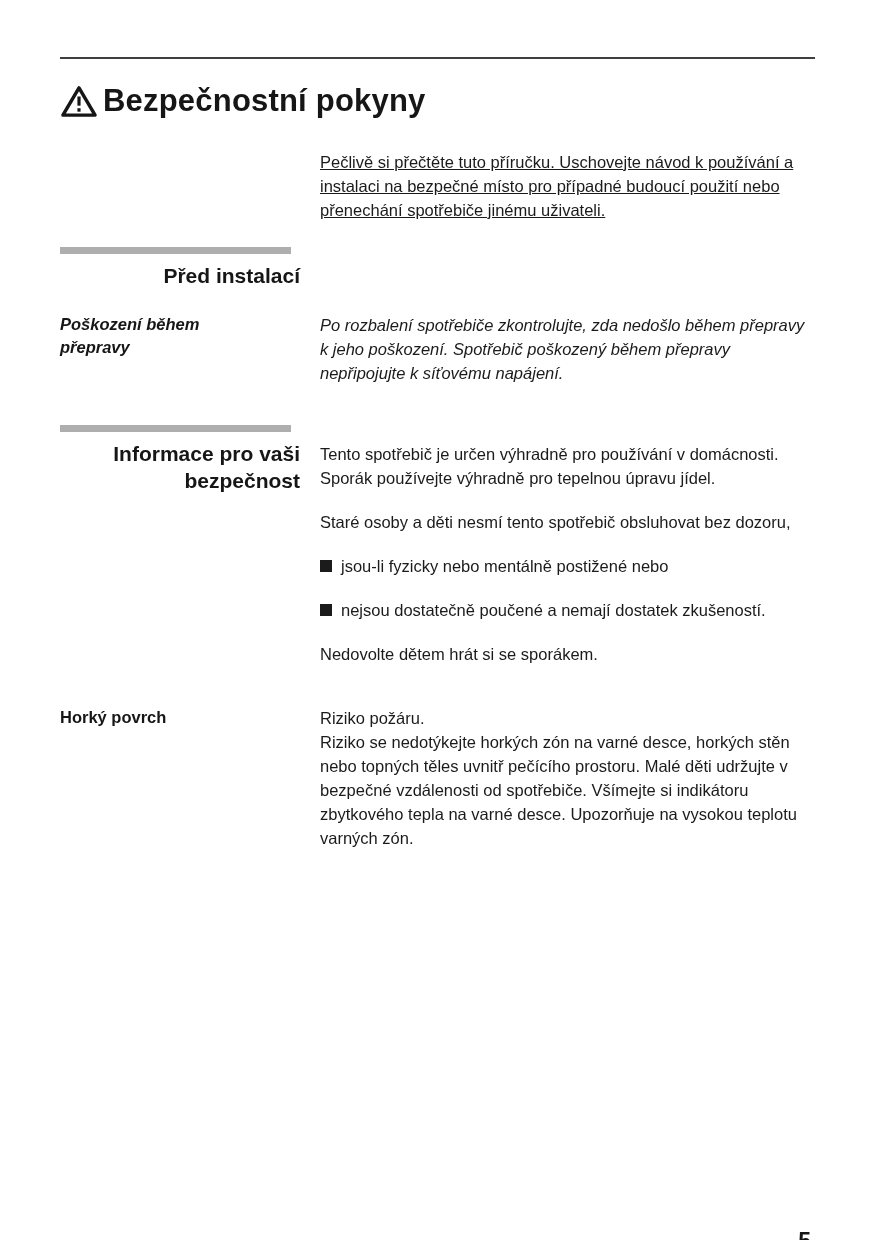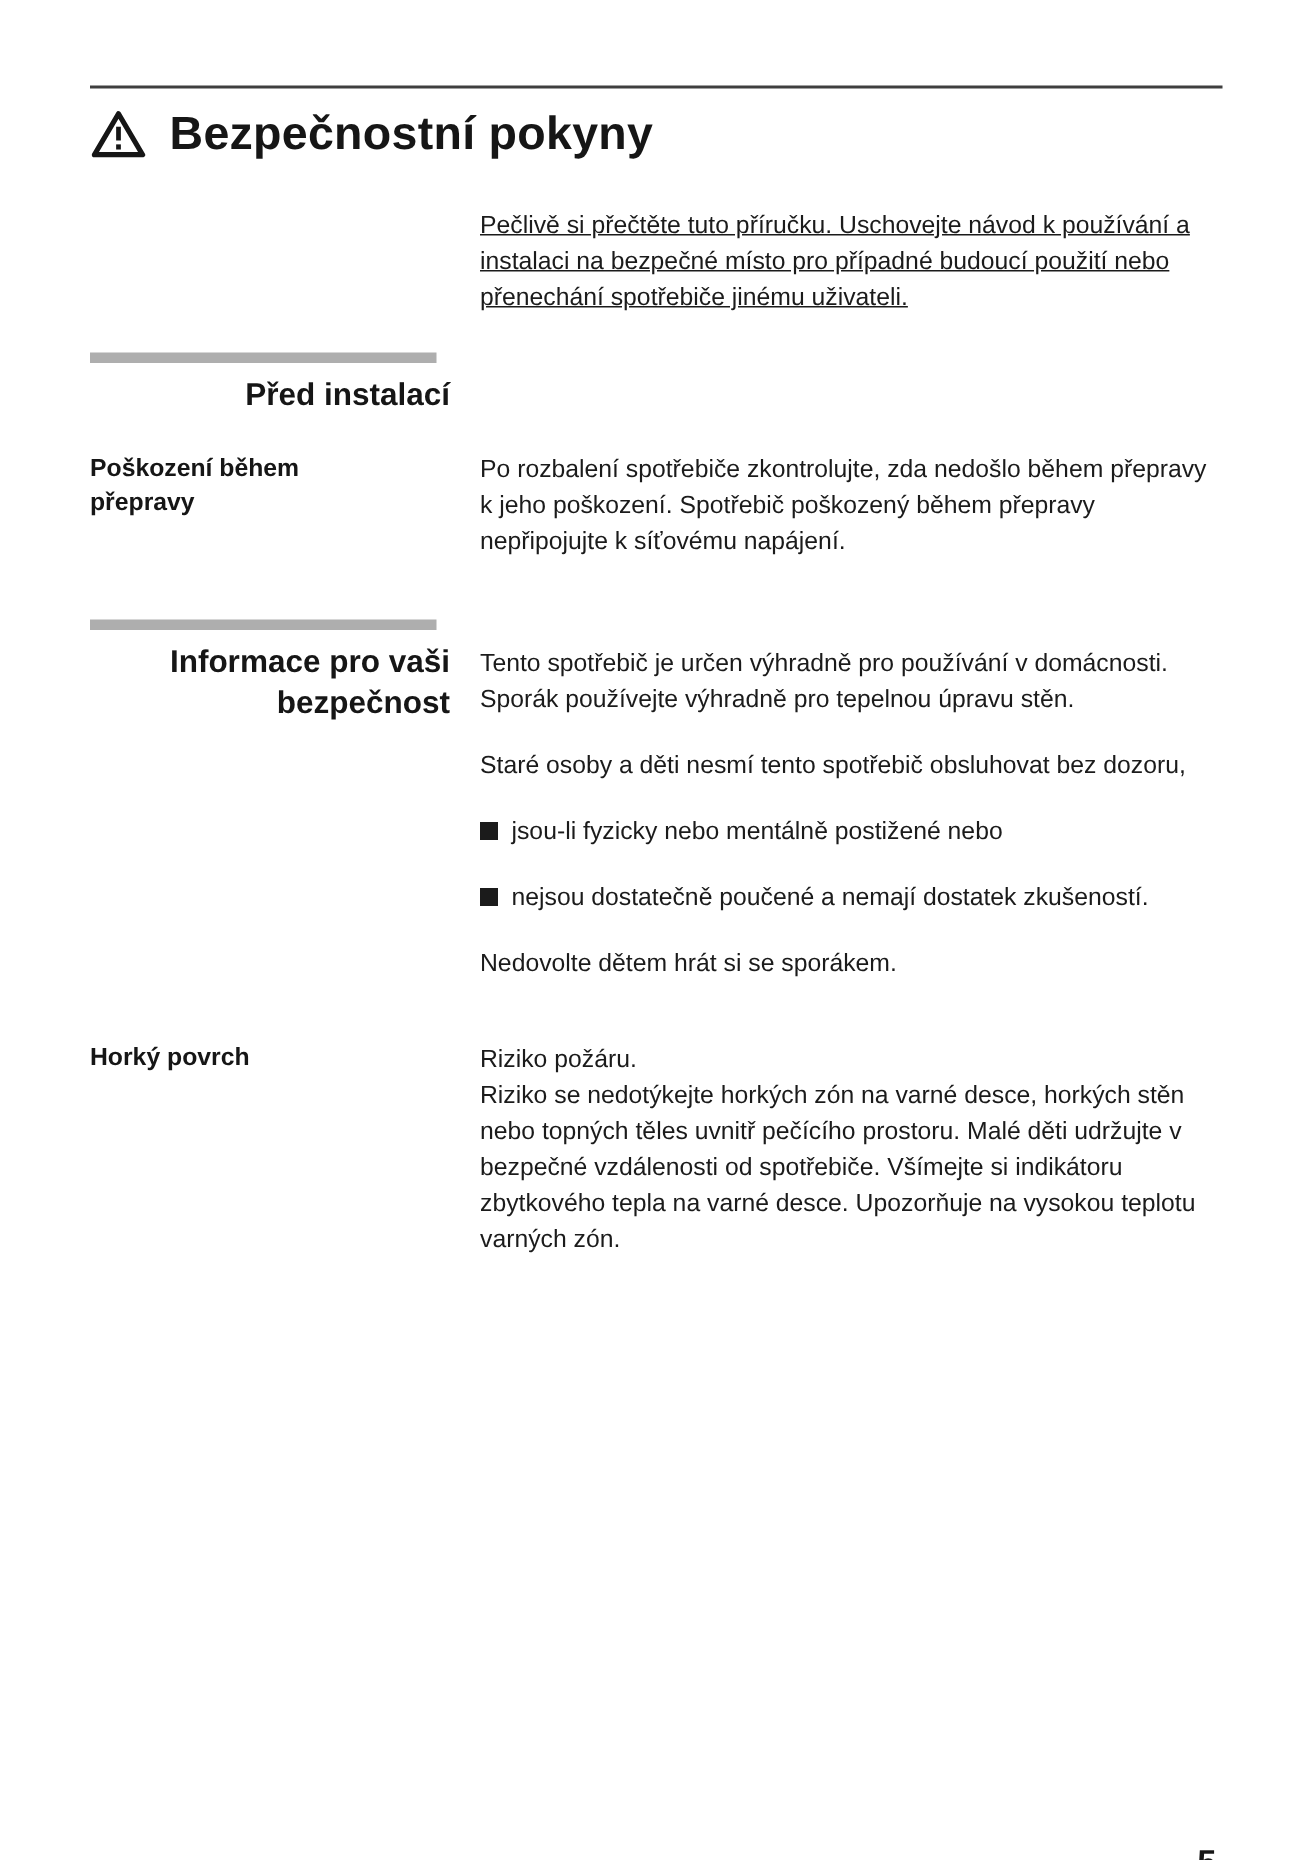--- a/index.html
+++ b/index.html
@@ -19,22 +19,22 @@
     padding: 0 59px 0 60px;
   }
   .top-rule {
     margin-top: 57px;
     height: 2px;
     background: #3f3f3f;
   }
   .title-row {
     display: flex;
     align-items: center;
-    gap: 15px;
-    margin-top: 12px;
+    gap: 5px;
+    margin-top: 24px;
   }
   .warn-icon { display: inline-flex; flex: none; }
   .title {
     font-size: 31px;
     font-weight: bold;
     letter-spacing: 0.2px;
     color: #161616;
   }
   .body-text {
     font-size: 16.5px;
@@ -68,21 +68,21 @@
   }
   .item-label {
     font-size: 16.5px;
     font-weight: bold;
     line-height: 23px;
     padding-right: 30px;
     white-space: pre-line;
     color: #161616;
   }
   .section-1 { margin-top: 25px; }
-  .section-1 .row-1 { margin-top: 24px; }
+  .section-1 .row-1 { margin-top: 24px; font-style: italic; }
   .section-1 .row-2 { margin-top: 38px; }
   .section-2 { margin-top: 40px; }
   .para-gap { margin-top: 20px; }
   .bullet-row {
     display: flex;
     margin-top: 20px;
   }
   .bullet-square {
     width: 12px;
     height: 12px;
@@ -136,21 +136,21 @@
 
   <section class="section-2">
     <div class="section-bar"></div>
 
     <div class="grid-row">
       <div>
         <h2 class="section-heading">Informace pro vaši
 bezpečnost</h2>
       </div>
       <div style="padding-top:10px;">
-        <p class="body-text">Tento spotřebič je určen výhradně pro používání v domácnosti. Sporák používejte výhradně pro tepelnou úpravu stěn.</p>
+        <p class="body-text">Tento spotřebič je určen výhradně pro používání v domácnosti. Sporák používejte výhradně pro tepelnou úpravu jídel.</p>
         <p class="body-text para-gap">Staré osoby a děti nesmí tento spotřebič obsluhovat bez dozoru,</p>
 
         <div class="bullet-row">
           <span class="bullet-square"></span>
           <span class="body-text bullet-text">jsou-li fyzicky nebo mentálně postižené nebo</span>
         </div>
 
         <div class="bullet-row">
           <span class="bullet-square"></span>
           <span class="body-text bullet-text">nejsou dostatečně poučené a nemají dostatek zkušeností.</span>

